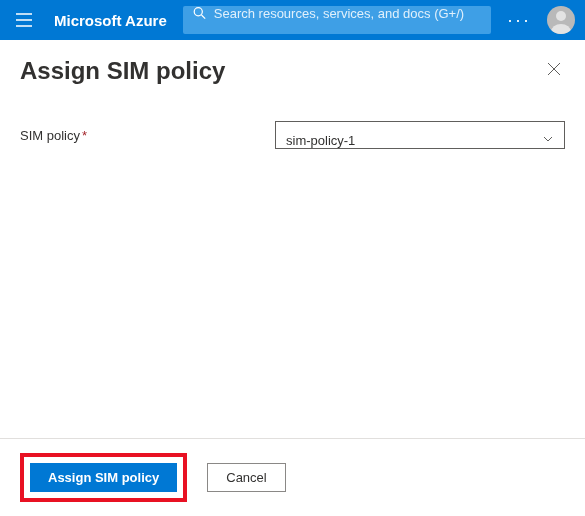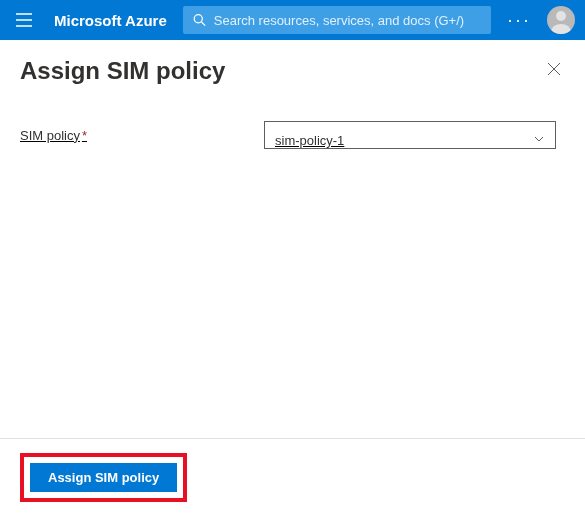--- a/index.html
+++ b/index.html
@@ -1,33 +1,33 @@
 <!DOCTYPE html>
 <html><head>
   <meta charset="utf-8">
   <style>
     * { box-sizing: border-box; margin: 0; padding: 0; font-family: "Segoe UI", Arial, sans-serif; }
     body { width: 585px; height: 516px; background: #fff; overflow: hidden; position: relative; }
     
     .topbar { background: #0078d4; height: 40px; display: flex; align-items: center; padding: 0 10px; gap: 10px; }
     .hamburger { color: #fff; cursor: pointer; display: flex; align-items: center; justify-content: center; width: 28px; height: 28px; }
     .brand { color: #fff; font-weight: 600; font-size: 15px; padding: 0 6px; white-space: nowrap; }
-    .searchbar { background: #3e9fe6; flex: 1; height: 28px; border-radius: 2px; display: flex; align-items: center; padding: 0 10px; gap: 8px; }
+    .searchbar { background: #3e9fe6; flex: 1; height: 28px; border-radius: 2px; display: flex; align-items: flex-start; padding: 0 10px; gap: 8px; }
     .searchbar input { background: transparent; border: none; outline: none; color: #fff; font-size: 13px; width: 100%; }
     .searchbar input::placeholder { color: #e0f0fc; }
     .dots { color: #fff; font-size: 18px; padding: 0 6px; cursor: pointer; letter-spacing: 2px; }
     .avatar { width: 28px; height: 28px; border-radius: 50%; background: #b9b9b9; position: relative; overflow: hidden; }
     .avatar::before { content: ""; position: absolute; top: 5px; left: 9px; width: 10px; height: 10px; border-radius: 50%; background: #e3e3e3; }
     .avatar::after { content: ""; position: absolute; bottom: -6px; left: 4px; width: 20px; height: 16px; border-radius: 50%; background: #e3e3e3; }
     
     .blade-header { display: flex; justify-content: space-between; align-items: center; padding: 16px 20px 6px 20px; }
     .blade-title { font-size: 24px; font-weight: 600; color: #323130; }
     .close-x { font-size: 18px; color: #605e5c; cursor: pointer; padding: 4px; }
     
-    .form-area { padding: 30px 20px; display: flex; align-items: center; gap: 4px; text-decoration: underline; }
+    .form-area { padding: 30px 20px; display: flex; align-items: center; gap: 15px; }
     .field-label { font-size: 13px; color: #323130; width: 240px; }
     .req { color: #a4262c; margin-left: 2px; }
     .select-box { flex: 1; max-width: 292px; height: 28px; border: 1px solid #605e5c; display: flex; align-items: flex-end; justify-content: space-between; padding: 0 10px; font-size: 13px; color: #323130; cursor: pointer; background: #fff; }
     .chevron { color: #605e5c; }
     
     .footer { position: absolute; bottom: 0; left: 0; right: 0; border-top: 1px solid #e1dfdd; padding: 14px 20px; display: flex; gap: 20px; align-items: center; }
     .highlight-box { border: 4px solid #e81123; padding: 6px; display: inline-block; }
     .btn-primary { background: #0078d4; color: #fff; border: none; font-size: 13px; font-weight: 600; padding: 7px 18px; cursor: pointer; }
     .btn-secondary { background: #fff; color: #323130; border: 1px solid #8a8886; font-size: 13px; padding: 6px 18px; cursor: pointer; }
   </style>
@@ -72,13 +72,14 @@
           <path d="M2 4l4 4 4-4" stroke="#605e5c" stroke-width="1" fill="none"></path>
         </svg>
     </span>
   </div>
 </div>
 
 <div class="footer">
   <div class="highlight-box">
     <button class="btn-primary">Assign SIM policy</button>
   </div>
+  <button class="btn-secondary">Cancel</button>
 </div>
 
 </body></html>

